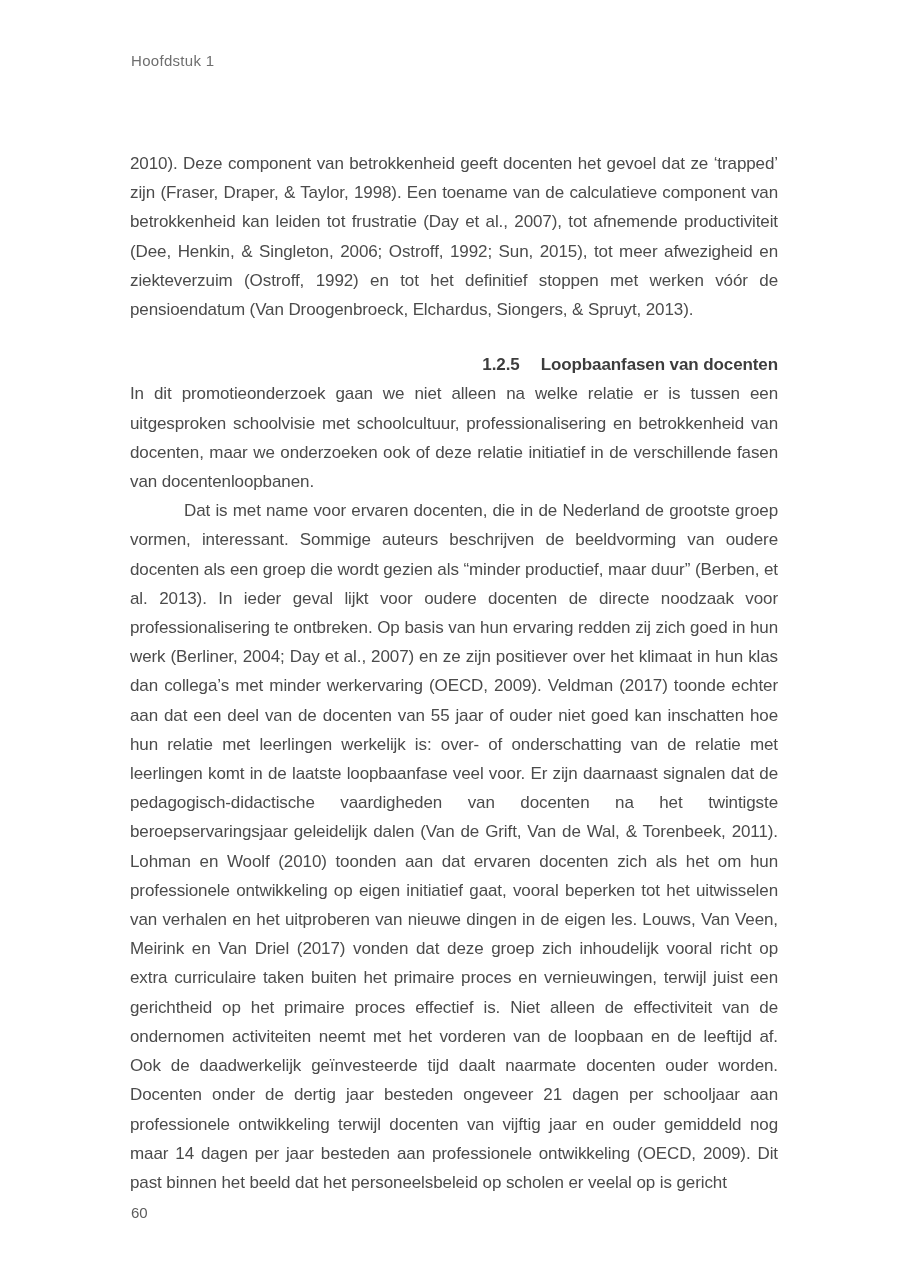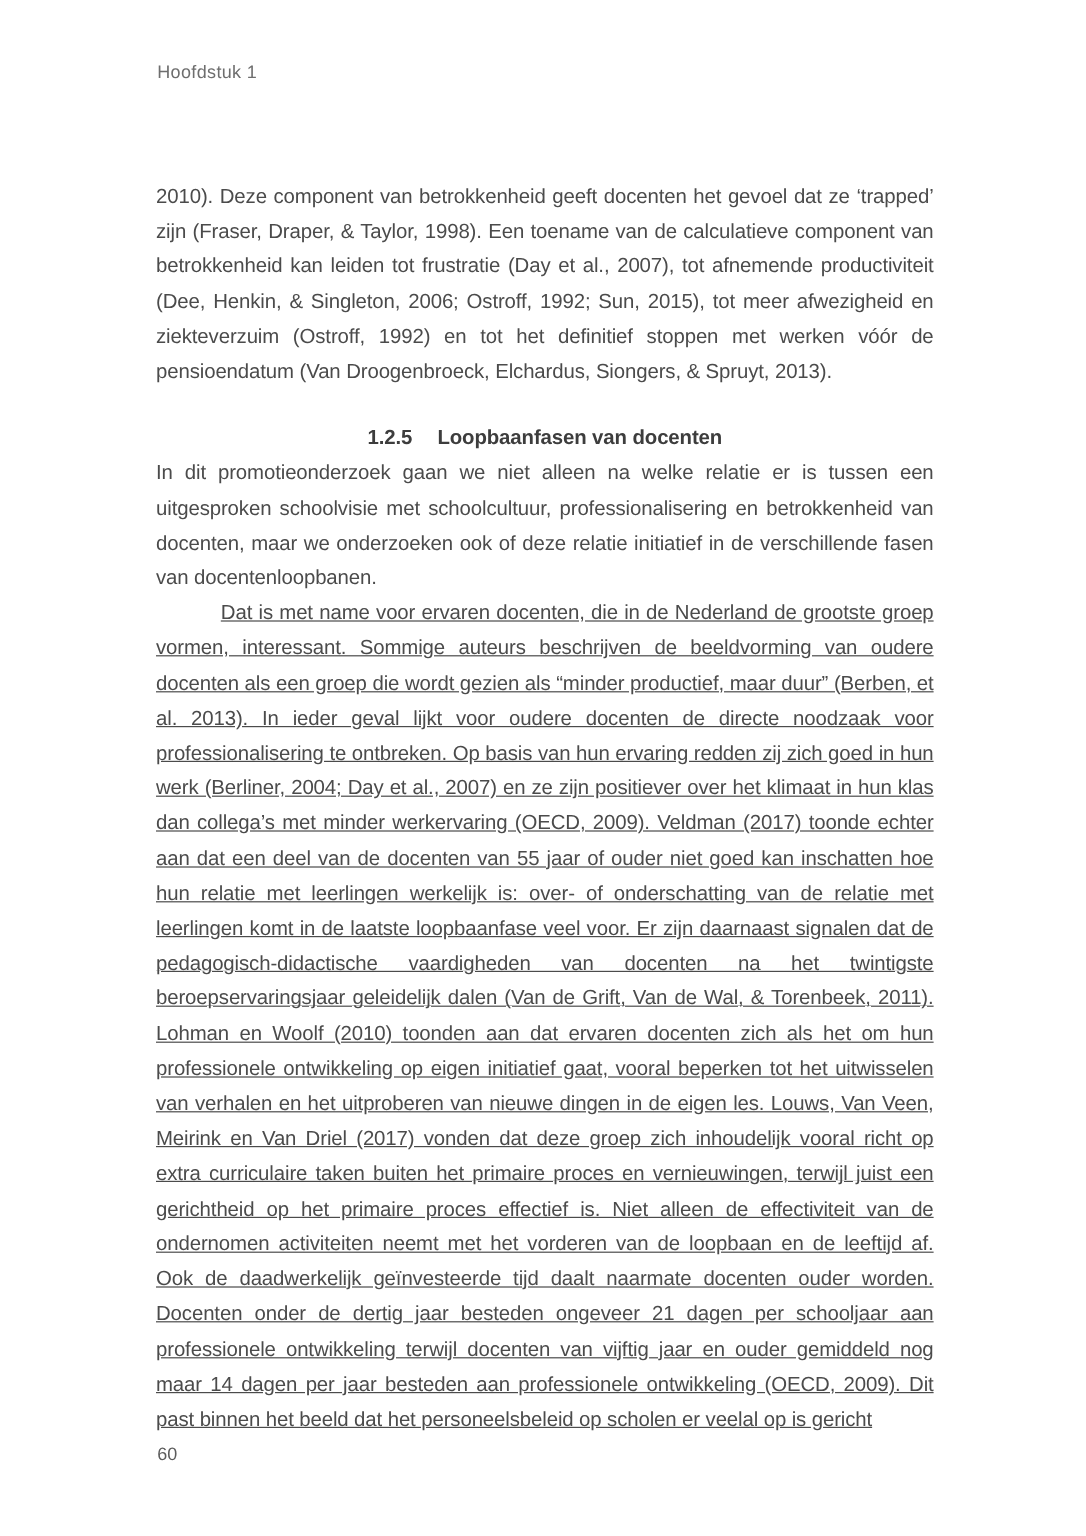--- a/index.html
+++ b/index.html
@@ -37,29 +37,28 @@
   }
   .body-text p {
     margin: 0;
   }
   .section-heading {
     margin: 26px 0 0 0;
     font-size: 17px;
     line-height: 29.2px;
     font-weight: bold;
     color: #3d3d3d;
-    text-align: center;
+    text-align: right;
   }
   .section-heading .section-number {
     display: inline-block;
     margin-right: 21px;
   }
   .indented {
     text-indent: 54px;
-    text-decoration: underline;
   }
   .page-number {
     position: absolute;
     top: 1204px;
     left: 131px;
     font-size: 15px;
     color: #5c5c5c;
   }
 </style>
 </head>

